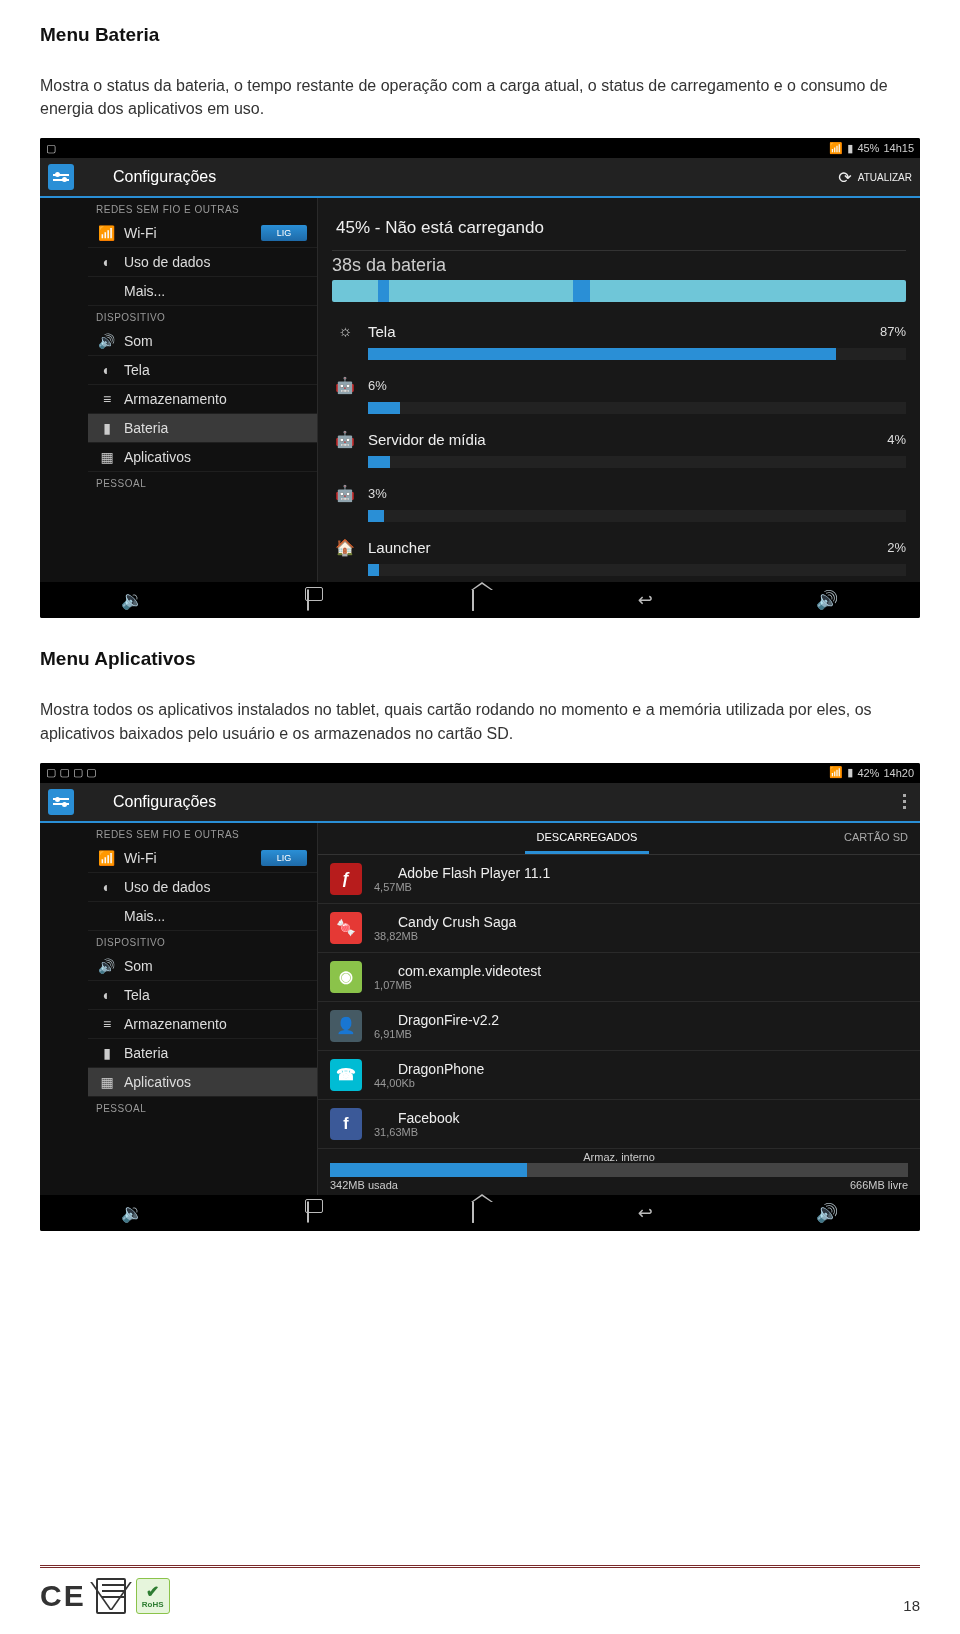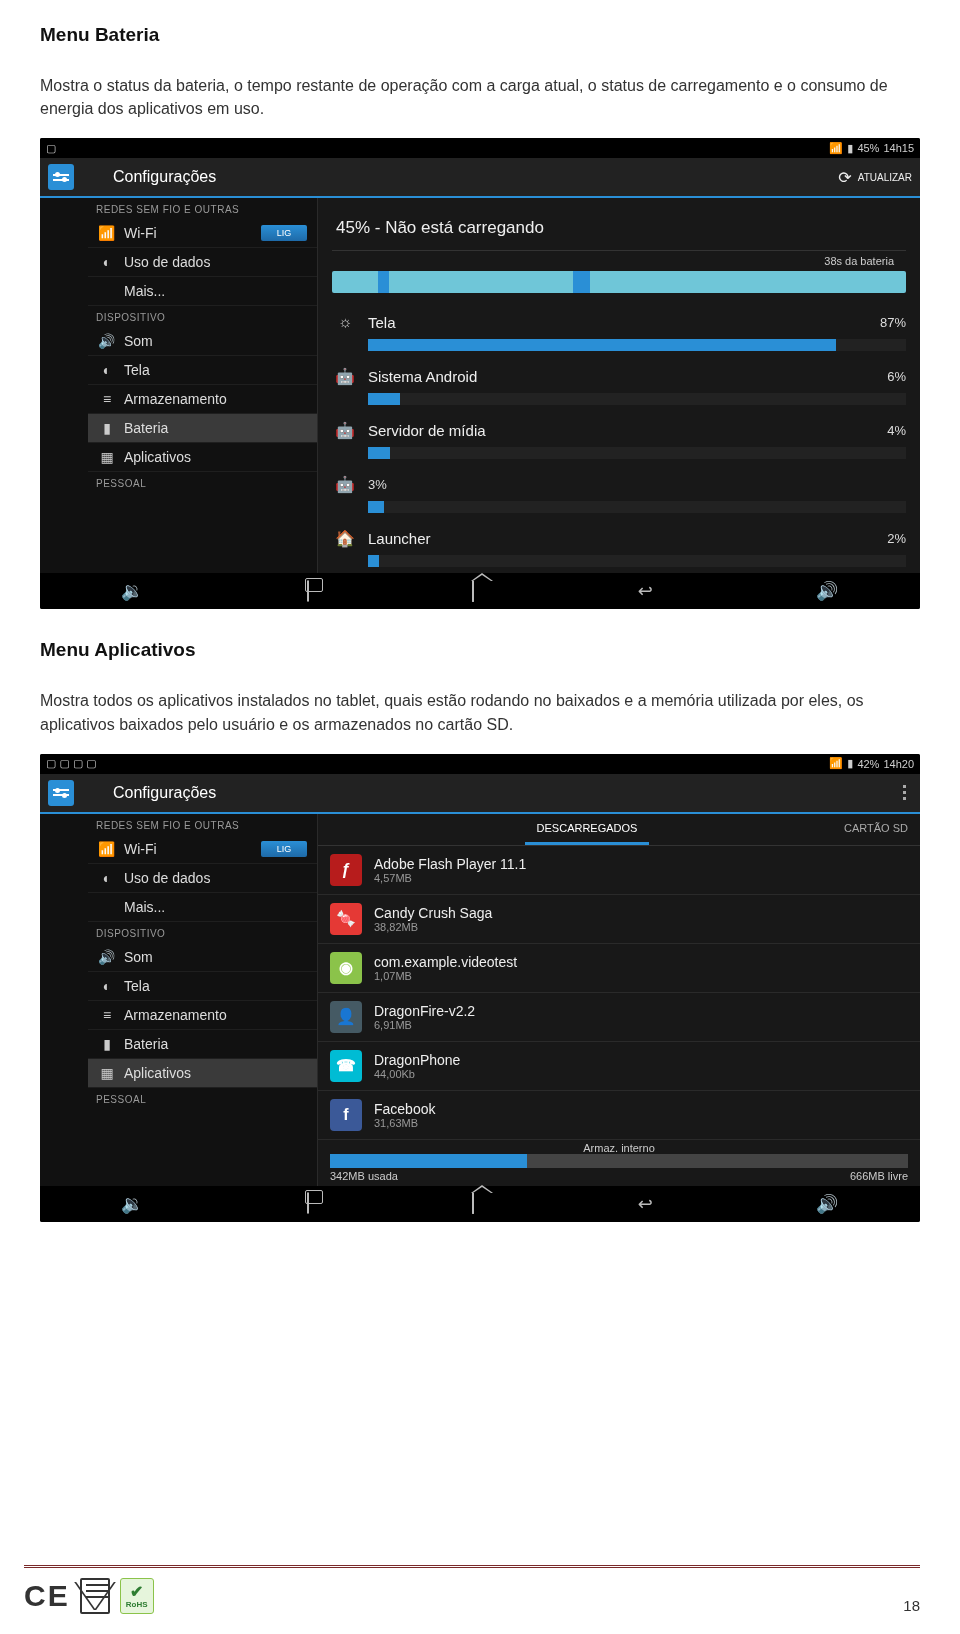--- a/index.html
+++ b/index.html
@@ -83,21 +83,21 @@
     background: linear-gradient(#2a8fd6,#1e6aa8);
     border-radius: 2px;
     display:flex; align-items:center; justify-content:center;
     font-size: 9px; color:#fff;
   }
 
   .bigstatus { padding: 20px 18px 12px; font-size: 17px; color: #eee; }
   .hr { height:1px; background:#333; margin: 0 14px; }
 
   .barrow { padding: 0 14px; }
-  .barrow .lbl38 { text-align: right; font-size: 11px; color:#ccc; padding: 4px 12px 4px 0;}
+  .barrow .lbl38 { font-size: 18px; color:#ccc; padding: 4px 12px 4px 0;}
   .bigbar {
     height: 22px;
     background: #6fc6d8;
     border-radius: 2px;
     margin-bottom: 10px;
     position: relative;
     overflow: hidden;
   }
   .bigbar .seg {
     position:absolute; top:0; bottom:0;
@@ -139,21 +139,21 @@
     display:flex; align-items:center; gap:12px;
     padding: 8px 12px;
     border-bottom:1px solid #2a2a2a;
   }
   .appicon {
     width:32px; height:32px; border-radius:4px;
     display:flex; align-items:center; justify-content:center;
     font-weight:bold; color:#fff; font-size:16px;
   }
   .appmeta{ display:flex; flex-direction:column; }
-  .appname{ font-size:14px; color:#eee; }
+  .appname{ font-size:14px; color:#eee;margin-left:24px; }
   .appsize{ font-size:11px; color:#999; }
 
   .storrow {
     display:flex; justify-content:space-between; font-size:11px;
     color:#ccc; padding: 2px 12px 0;
   }
   .storbar { height: 14px; background:#444; margin: 0 12px; position:relative; }
   .storbar .used { position:absolute; left:0;top:0;bottom:0; background:#2a8fd6; }
 
   .navbar {
@@ -163,21 +163,21 @@
   .navbar .navbtn { padding:4px 10px; }
   .recents{width:16px;height:12px;border:1.5px solid #bbb;border-radius:2px;position:relative;}
   .recents::after{content:"";position:absolute;left:-3px;top:-3px;width:16px;height:12px;border:1.5px solid #bbb;border-radius:2px;}
   .homeico{width:18px;height:12px;border:1.5px solid #bbb;border-top:none;border-radius:0 0 2px 2px;position:relative;}
   .homeico::before{content:"";position:absolute;left:-2px;top:-8px;width:0;height:0;border-left:11px solid transparent;border-right:11px solid transparent;border-bottom:8px solid #bbb;}
   .homeico::after{content:"";position:absolute;left:0px;top:-6px;width:0;height:0;border-left:9px solid transparent;border-right:9px solid transparent;border-bottom:6px solid #000;}
 
   
   .pagefoot {
     position: absolute;
-    left: 24px; right: 40px; bottom: 20px;
+    left: 40px; right: 40px; bottom: 20px;
     border-top: 3px double #7a2a2a;
     padding-top: 10px;
     display:flex; justify-content: space-between; align-items:flex-end;
   }
   .badges { display:flex; gap:10px; align-items:center;}
   .cebadge{ font-family: Arial; font-weight:bold; font-size:30px; letter-spacing:2px;}
   .weee{ width:30px;height:36px;border:2px solid #333;border-radius:2px;position:relative;}
   .weee::before,.weee::after{content:"";position:absolute;background:#333;}
   .weee::before{left:4px;top:4px;width:22px;height:2px;box-shadow:0 6px 0 #333,0 12px 0 #333;}
   .weee .x1,.weee .x2{position:absolute;left:2px;right:2px;top:2px;bottom:2px;}
@@ -273,21 +273,20 @@
           <div class="usagerow">
             <span class="uicon" style="color:#ccc">☼</span>
             <span class="utxt">Tela</span>
             <span class="upct">87%</span>
           </div>
           <div class="usagebar">
             <div class="fill" style="width:87%"></div>
           </div>
           <div class="usagerow">
             <span class="uicon" style="color:#4caf50">🤖</span>
-            <span class="utxt">Sistema Android</span>
             <span class="upct">6%</span>
           </div>
           <div class="usagebar">
             <div class="fill" style="width:6%"></div>
           </div>
           <div class="usagerow">
             <span class="uicon" style="color:#4caf50">🤖</span>
             <span class="utxt">Servidor de mídia</span>
             <span class="upct">4%</span>
           </div>
@@ -315,21 +314,21 @@
   <div class="navbar">
     <span class="navbtn">🔉</span>
     <span class="navbtn"><span class="recents"></span></span>
     <span class="navbtn"><span class="homeico"></span></span>
     <span class="navbtn">↩</span>
     <span class="navbtn">🔊</span>
   </div>
 </div>
 
 <div class="doc-h">Menu Aplicativos</div>
-<div class="doc-p">Mostra todos os aplicativos instalados no tablet, quais estão rodando no baixados e a memória utilizada por eles, os aplicativos baixados pelo usuário e os armazenados no cartão SD.</div>
+<div class="doc-p">Mostra todos os aplicativos instalados no tablet, quais cartão rodando no momento e a memória utilizada por eles, os aplicativos baixados pelo usuário e os armazenados no cartão SD.</div>
 
 <div class="shot">
   <div class="statusbar">
     <div class="left">
         <span>▢ ▢ ▢ ▢</span>
       </div>
     <div class="right">
       <span>📶</span>
       <span>▮</span>
       <span>42%</span>

